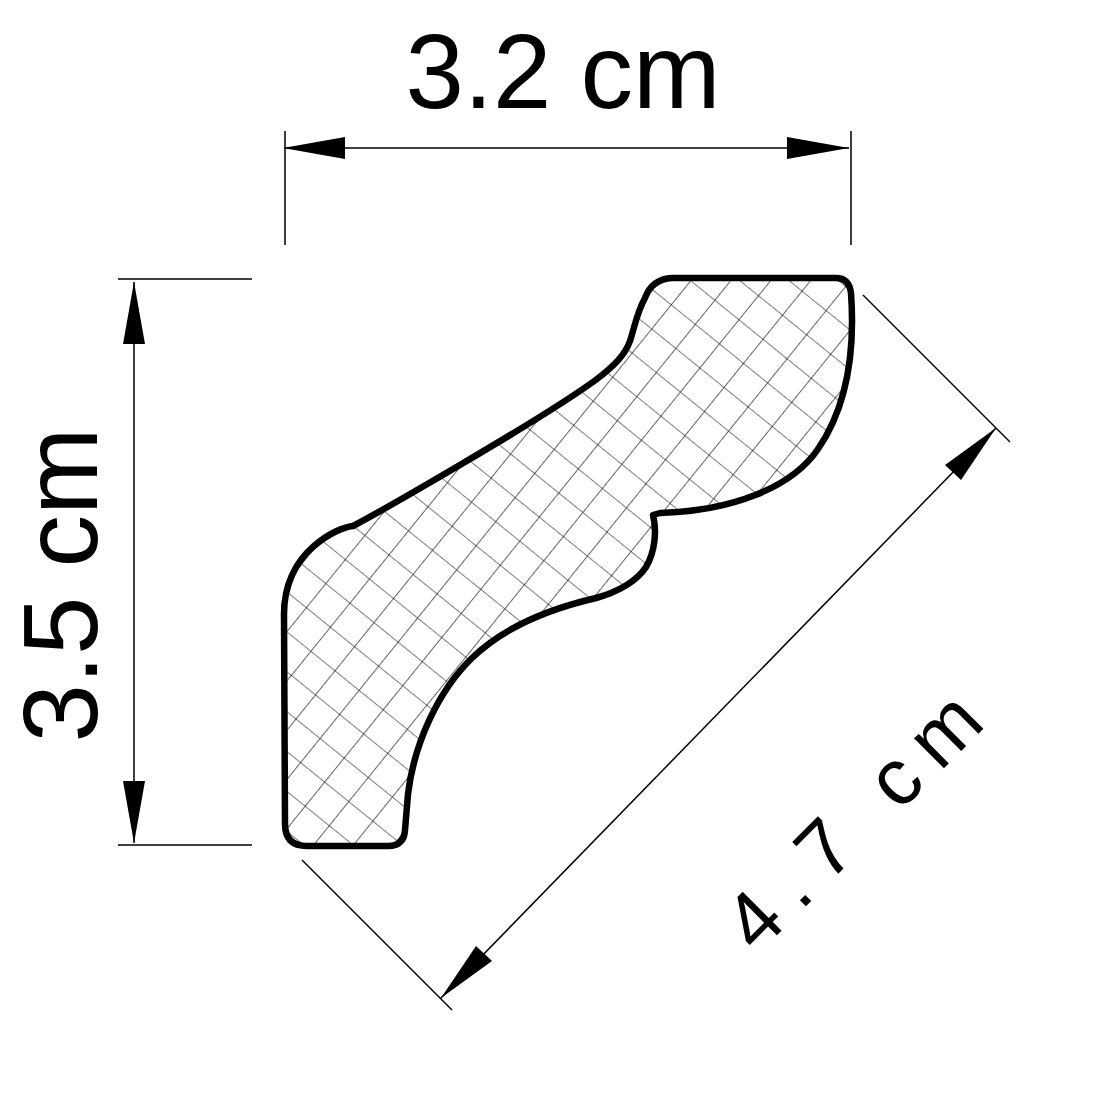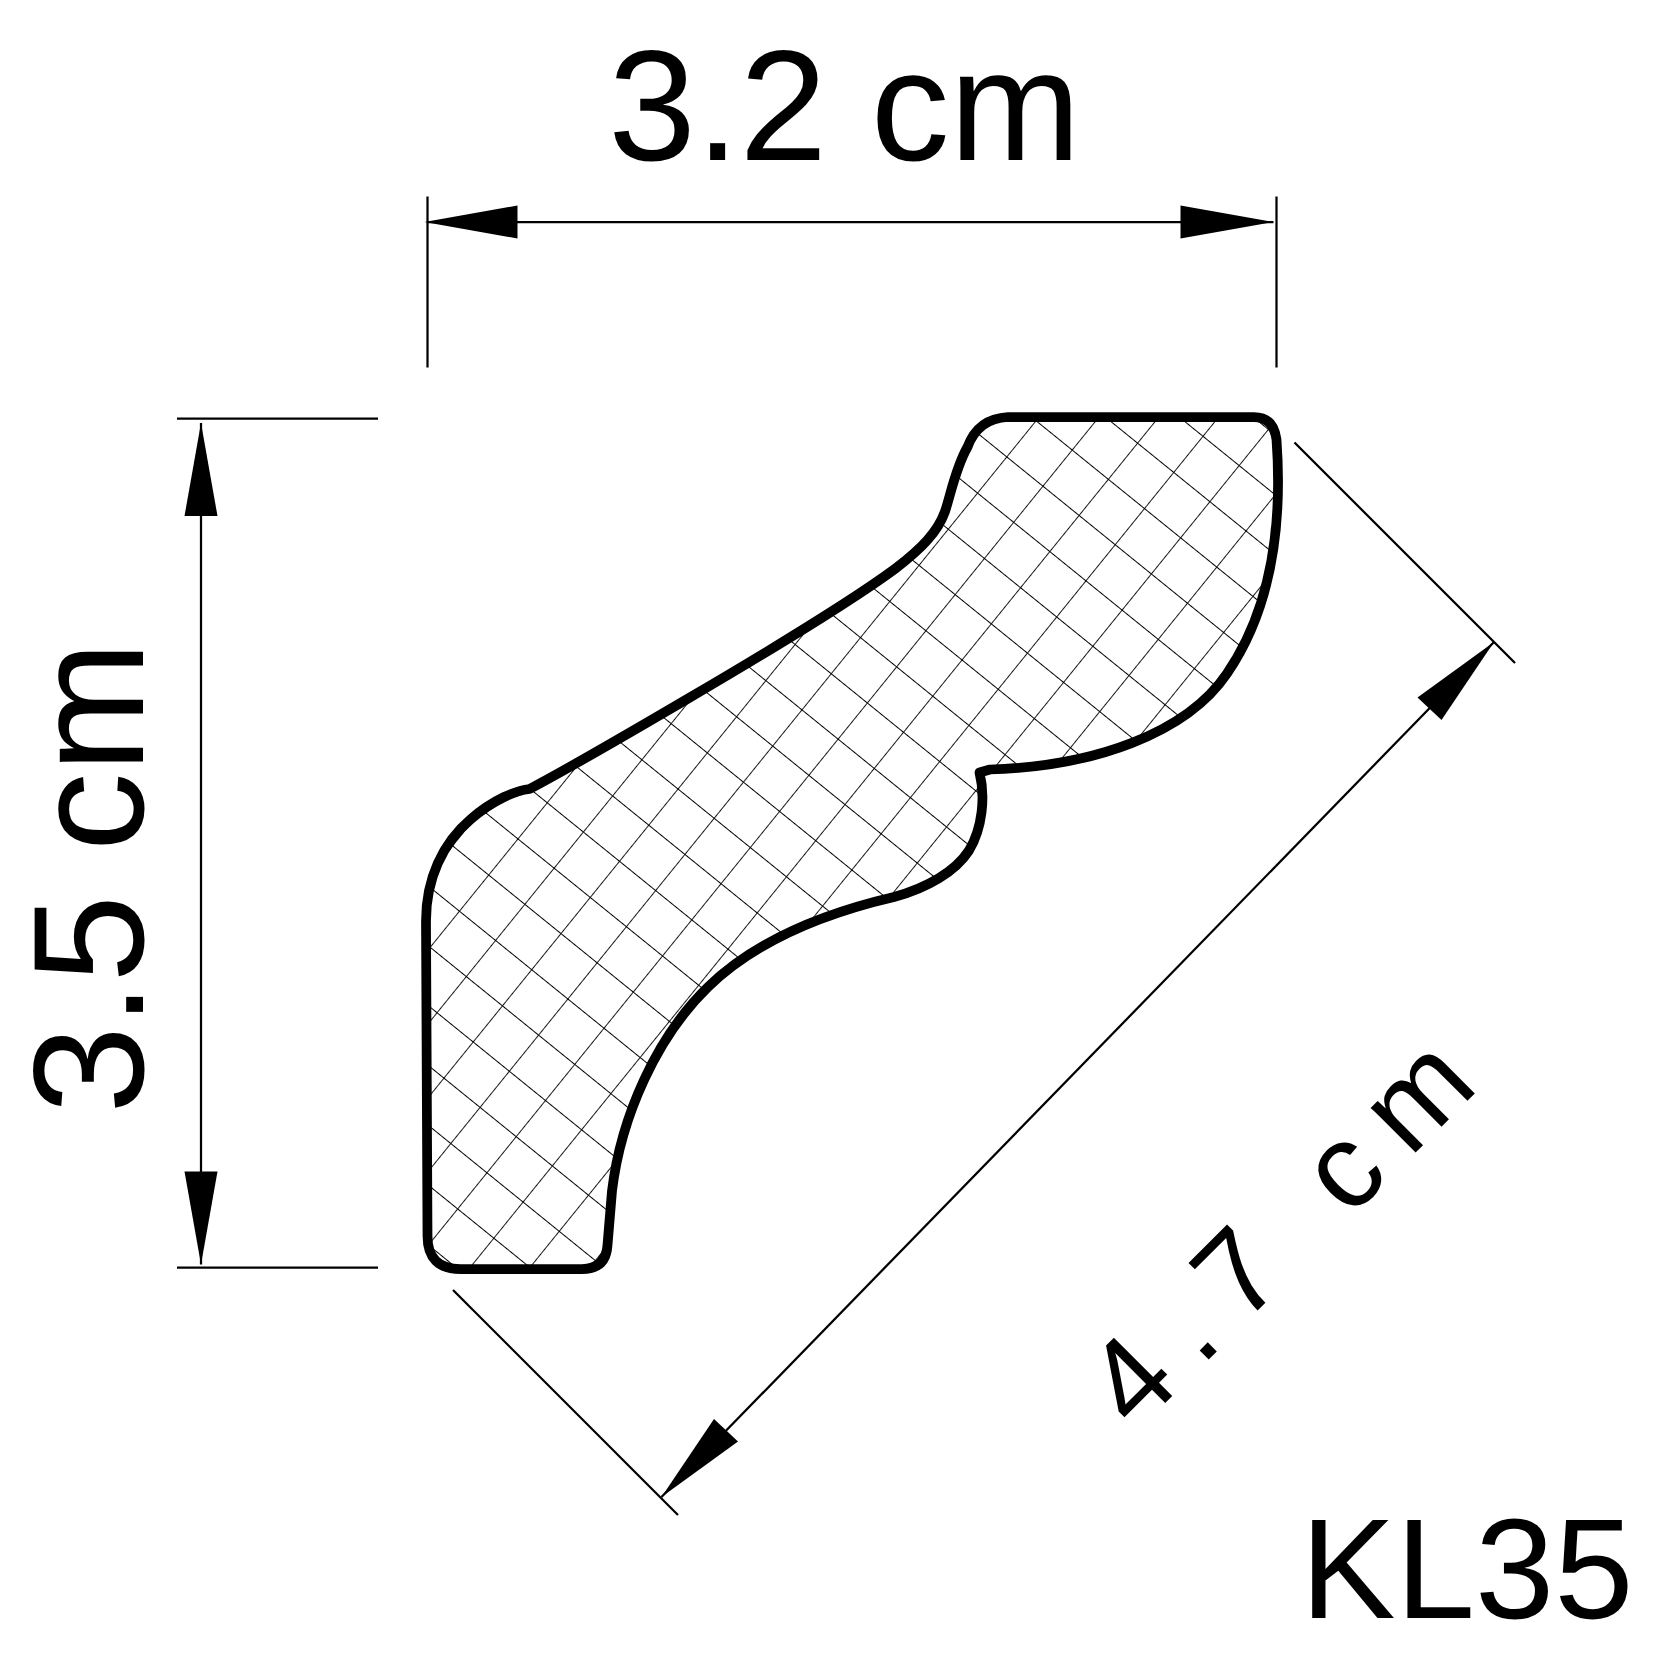--- a/index.html
+++ b/index.html
@@ -119,15 +119,14 @@
     <polygon class="arrow-head" points="441,998 492,961 476,946"></polygon>
     <polygon class="arrow-head" points="996,428 961,480 945,465"></polygon>
   </svg>
 
   <div class="dim-label label-width">3.2 cm</div>
 
   <div class="dim-label label-height">3.5 cm</div>
 
   <div class="dim-label label-diagonal">4.7 cm</div>
 
-  <div class="dim-label label-code">KL35</div>
 
 </div>
 
 </body></html>

